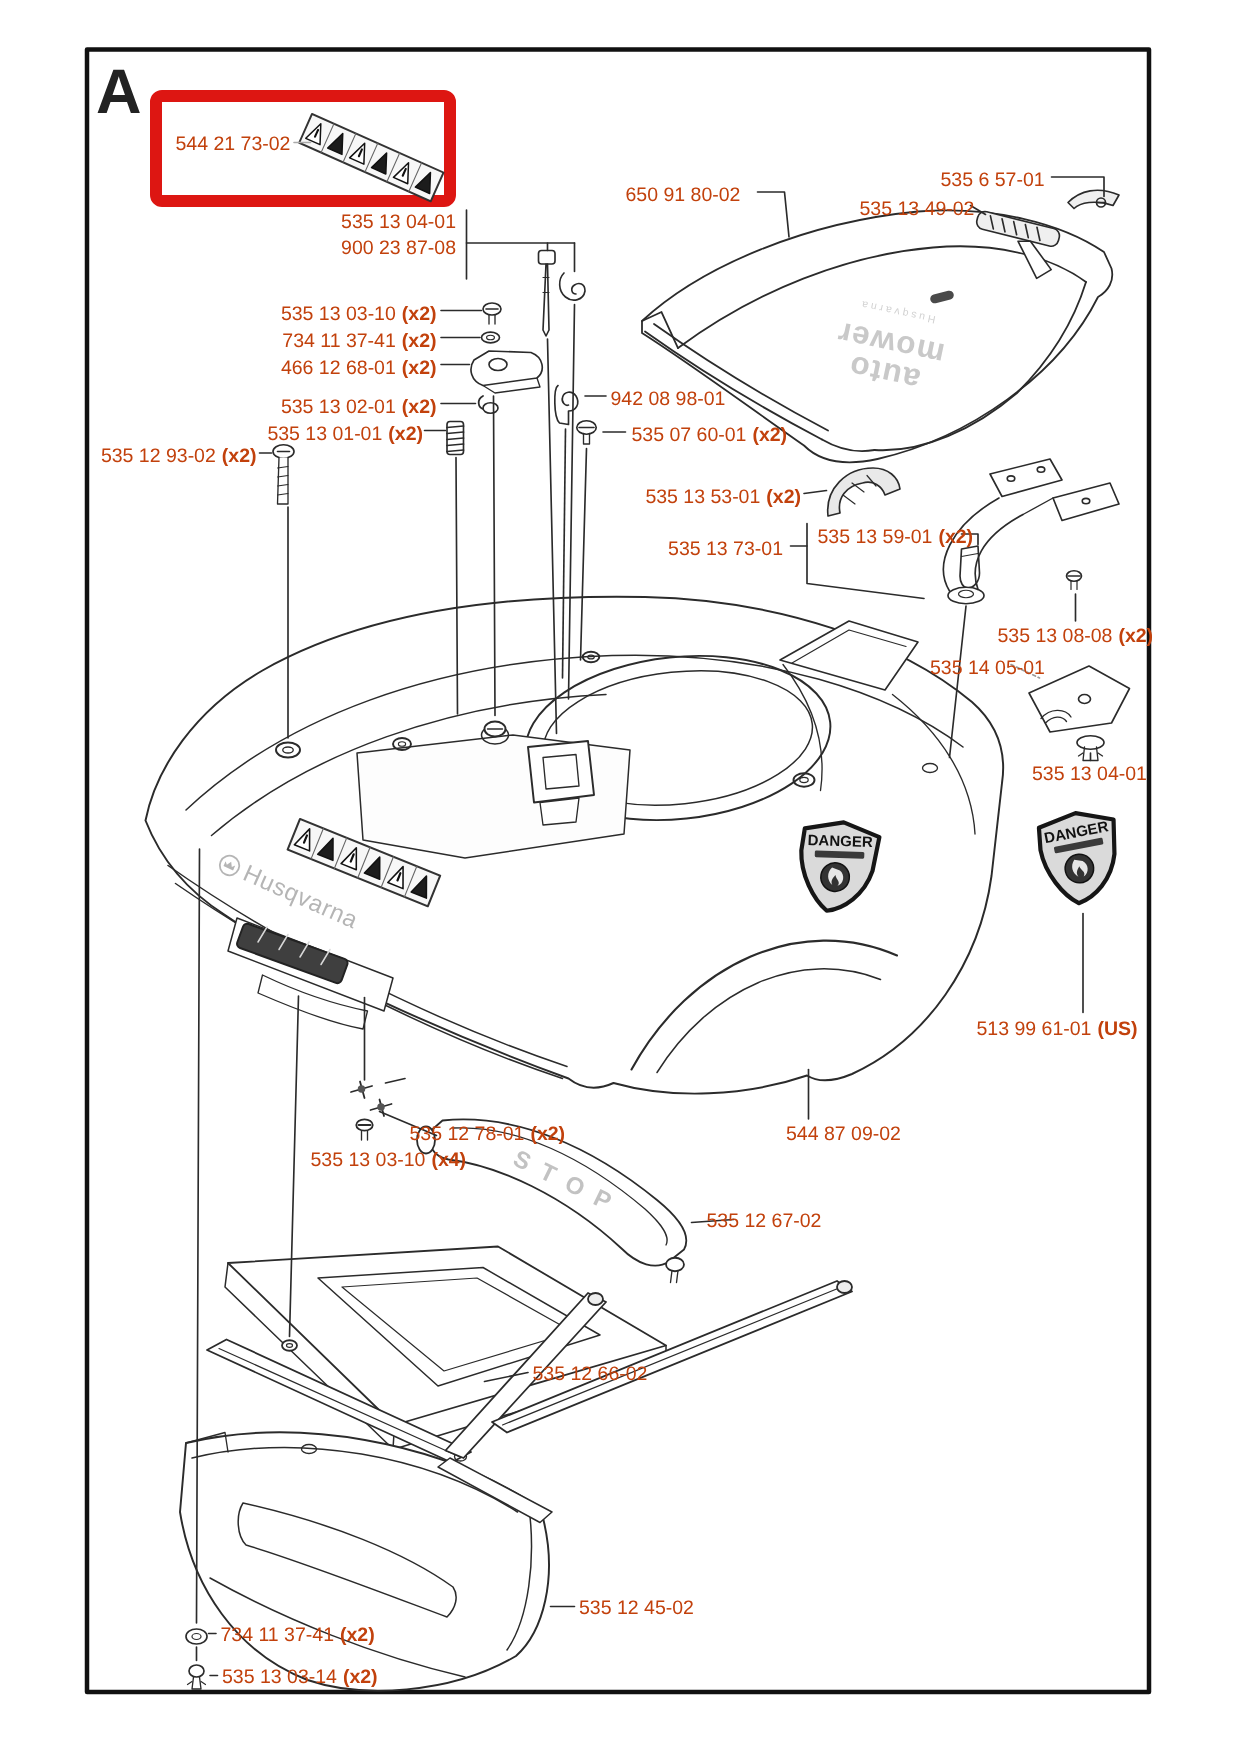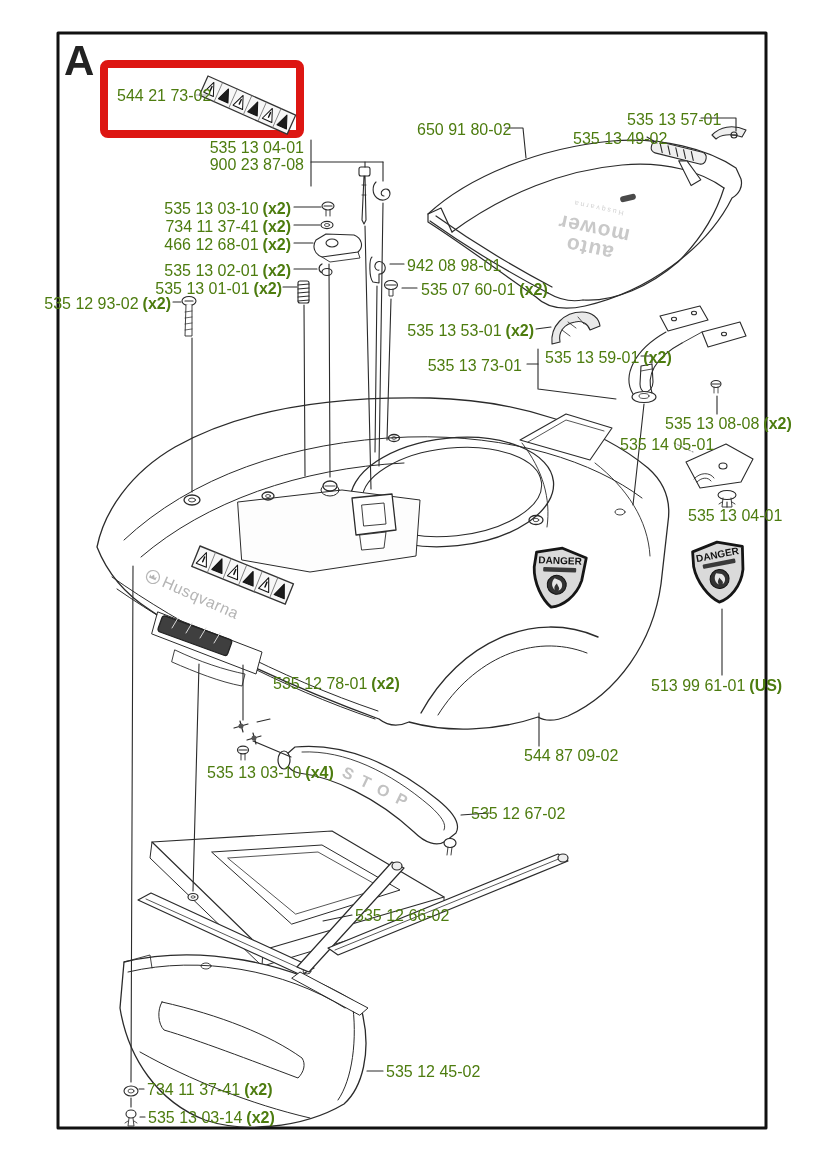--- a/index.html
+++ b/index.html
@@ -1,19 +1,19 @@
 <!DOCTYPE html>
 <html><head>
 <meta charset="utf-8">
 <style>
   html,body{margin:0;padding:0;background:#fff;}
   .page{position:relative;width:826px;height:1168px;background:#fff;overflow:hidden;
         font-family:"Liberation Sans",sans-serif;color:#1a1a1a;}
   .corner-a{position:absolute;left:64px;top:40px;font-size:42px;font-weight:bold;color:#222;line-height:1;}
-  .lbl{position:absolute;font-size:16px;line-height:15px;white-space:nowrap;color:#4d7c0f;}
+  .lbl{position:absolute;font-size:13px;line-height:15px;white-space:nowrap;color:#c2410c;}
   .lbl b{font-weight:bold;margin-left:4px;}
   svg{position:absolute;left:0;top:0;}
   svg text{font-family:"Liberation Sans",sans-serif;}
 </style>
 </head>
 <body>
 
 <div class="page">
 
 <svg width="826" height="1168" viewBox="0 0 826 1168" fill="none" stroke-linecap="round" stroke-linejoin="round">
@@ -337,33 +337,33 @@
 <div class="lbl" style="left:117px;top:88px"><span>544 21 73-02</span><b></b></div>
 <div class="lbl" style="right:518px;top:140px"><span>535 13 04-01</span><b></b></div>
 <div class="lbl" style="right:518px;top:157px"><span>900 23 87-08</span><b></b></div>
 <div class="lbl" style="right:535px;top:201px"><span>535 13 03-10</span><b>(x2)</b></div>
 <div class="lbl" style="right:535px;top:219px"><span>734 11 37-41</span><b>(x2)</b></div>
 <div class="lbl" style="right:535px;top:237px"><span>466 12 68-01</span><b>(x2)</b></div>
 <div class="lbl" style="right:535px;top:263px"><span>535 13 02-01</span><b>(x2)</b></div>
 <div class="lbl" style="right:544px;top:281px"><span>535 13 01-01</span><b>(x2)</b></div>
 <div class="lbl" style="right:655px;top:296px"><span>535 12 93-02</span><b>(x2)</b></div>
 <div class="lbl" style="left:417px;top:122px"><span>650 91 80-02</span><b></b></div>
-<div class="lbl" style="left:627px;top:112px"><span>535 13 57-01</span><b></b></div>
+<div class="lbl" style="left:627px;top:112px"><span>535 6 57-01</span><b></b></div>
 <div class="lbl" style="left:573px;top:131px"><span>535 13 49-02</span><b></b></div>
 <div class="lbl" style="left:407px;top:258px"><span>942 08 98-01</span><b></b></div>
 <div class="lbl" style="left:421px;top:282px"><span>535 07 60-01</span><b>(x2)</b></div>
 <div class="lbl" style="right:292px;top:323px"><span>535 13 53-01</span><b>(x2)</b></div>
 <div class="lbl" style="left:545px;top:350px"><span>535 13 59-01</span><b>(x2)</b></div>
 <div class="lbl" style="right:300px;top:358px"><span>535 13 73-01</span><b></b></div>
 <div class="lbl" style="left:665px;top:416px"><span>535 13 08-08</span><b>(x2)</b></div>
 <div class="lbl" style="left:620px;top:437px"><span>535 14 05-01</span><b></b></div>
 <div class="lbl" style="left:688px;top:508px"><span>535 13 04-01</span><b></b></div>
 <div class="lbl" style="left:651px;top:678px"><span>513 99 61-01</span><b>(US)</b></div>
 <div class="lbl" style="left:524px;top:748px"><span>544 87 09-02</span><b></b></div>
-<div class="lbl" style="left:273px;top:676px"><span>535 12 78-01</span><b>(x2)</b></div>
+<div class="lbl" style="left:273px;top:748px"><span>535 12 78-01</span><b>(x2)</b></div>
 <div class="lbl" style="left:207px;top:765px"><span>535 13 03-10</span><b>(x4)</b></div>
 <div class="lbl" style="left:471px;top:806px"><span>535 12 67-02</span><b></b></div>
 <div class="lbl" style="left:355px;top:908px"><span>535 12 66-02</span><b></b></div>
 <div class="lbl" style="left:386px;top:1064px"><span>535 12 45-02</span><b></b></div>
 <div class="lbl" style="left:147px;top:1082px"><span>734 11 37-41</span><b>(x2)</b></div>
 <div class="lbl" style="left:148px;top:1110px"><span>535 13 03-14</span><b>(x2)</b></div>
 
 </div>
 
 </body></html>

